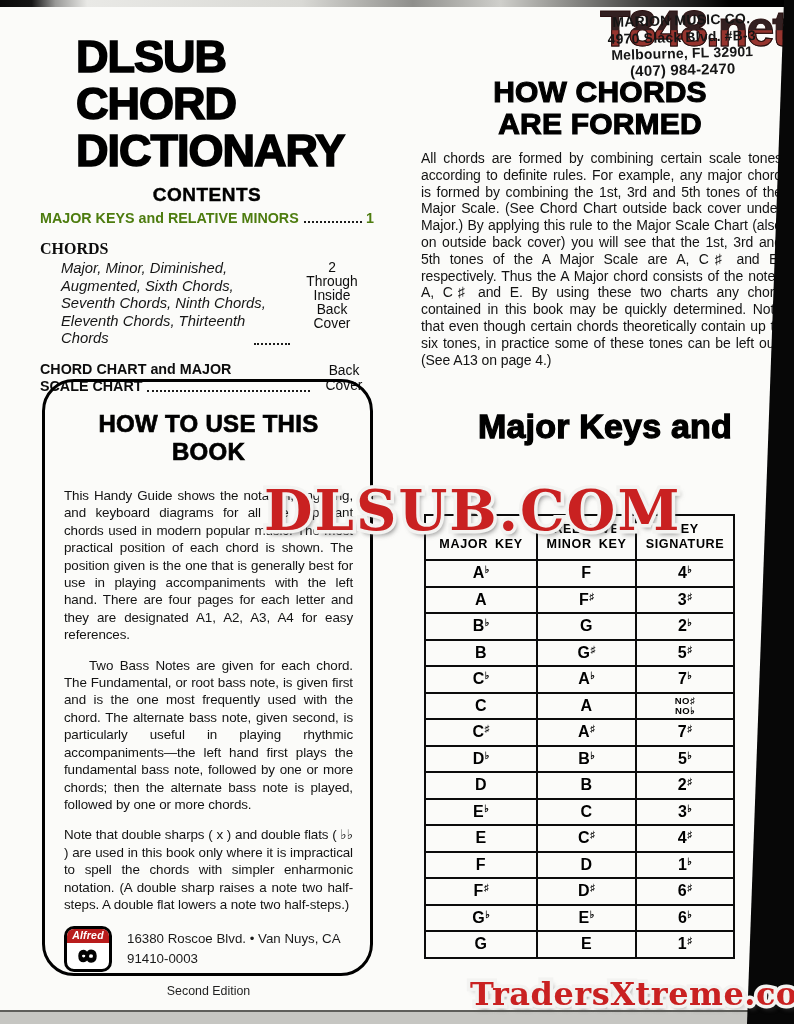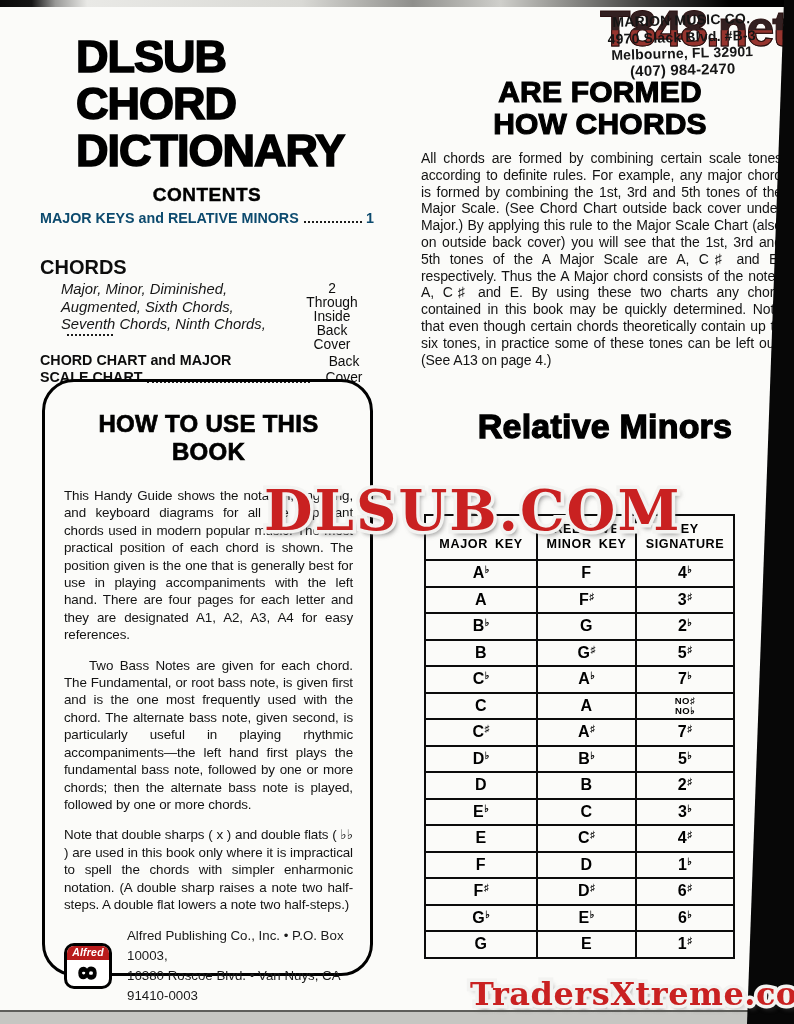--- a/index.html
+++ b/index.html
@@ -18,29 +18,29 @@
   .bottom-strip { position:absolute; left:0; bottom:0; width:100%; height:14px; z-index:4;
     background:#c6c6c2; border-top:2px solid #5e5e5a; }
 
   
   .title { position:absolute; left:76px; top:33px; z-index:1; }
   .title div { font-size:45px; line-height:47px; letter-spacing:-1px; -webkit-text-stroke:1.6px #000; font-weight:bold; color:#000; }
   .contents-heading { position:absolute; left:76px; top:184px; width:262px; text-align:center;
     font-size:19px; font-weight:bold; letter-spacing:0.5px; color:#000; -webkit-text-stroke:0.4px #000; }
 
   .toc { position:absolute; left:40px; top:210px; width:334px; z-index:1; }
-  .toc-row1 { display:flex; align-items:center; font-weight:bold; font-size:14.3px; color:#0c4a6e; }
+  .toc-row1 { display:flex; align-items:center; font-weight:bold; font-size:14.3px; color:#4d7c0f; }
   .lead { flex:1 1 auto; border-bottom:2.4px dotted #1c1c1c; margin:0 4px 3px 5px; align-self:flex-end; }
   .lead-short { display:inline-block; width:46px; border-bottom:2.4px dotted #1c1c1c; margin:0 0 3px 6px; align-self:flex-end; }
-  .toc-chords-heading { font-weight:bold; font-size:20px; margin-top:30px; color:#0d0d0d; }
+  .toc-chords-heading { font-weight:bold; font-size:16px; margin-top:14px; color:#0d0d0d;font-family:Liberation Serif, serif; }
   .toc-chords { display:flex; margin-top:2px;justify-content:space-between; }
   .toc-italic { width:250px; padding-left:21px; font-style:italic; font-size:14.8px; line-height:17.6px; color:#161616; }
   .toc-italic .flexline { display:flex; }
   .toc-pages { width:84px; text-align:center; font-size:13.8px; line-height:14.1px; color:#0d0d0d; padding-top:1px; }
-  .toc-item3 { display:flex; }
+  .toc-item3 { display:flex; margin-top:13px; }
   .toc-item3-left { width:274px; font-weight:bold; font-size:14.3px; line-height:17px; color:#0d0d0d; }
   .toc-item3-left .flexline { display:flex; }
   .toc-pages2 { width:60px; text-align:center; font-size:13.8px; line-height:15.5px; color:#0d0d0d; padding-top:2px; }
 
   
   .box { position:absolute; left:42px; top:379px; width:331px; height:597px; z-index:1;
     border:3px solid #000; border-radius:32px; padding:20px 17px 0 19px; background:transparent; }
   .box h2 { text-align:center; font-size:24px; letter-spacing:0.3px; margin:8px 0 21px;
     font-weight:bold; color:#000; -webkit-text-stroke:0.7px #000; }
   .box p { font-size:13.4px; line-height:17.4px; text-align:justify; color:#131313; margin-bottom:13px; letter-spacing:-0.1px; }
@@ -123,20 +123,21 @@
       <span class="lead"></span>
       <span>1</span>
     </div>
     <div class="toc-chords-heading">CHORDS</div>
     <div class="toc-chords">
       <div class="toc-italic">
         <div>Major, Minor, Diminished,</div>
         <div>Augmented, Sixth Chords,</div>
         <div>Seventh Chords, Ninth Chords,</div>
         <div class="flexline">
+          <span>Eleventh Chords, Thirteenth Chords</span>
           <span class="lead-short"></span>
         </div>
       </div>
       <div class="toc-pages">
           <div>2</div>
           <div>Through</div>
           <div>Inside</div>
           <div>Back</div>
           <div>Cover</div>
         </div>
@@ -160,38 +161,37 @@
     <h2>HOW TO USE THIS BOOK</h2>
     <p>This Handy Guide shows the notation, fingering, and keyboard diagrams for all the important chords used in modern popular music. The most practical position of each chord is shown. The position given is the one that is generally best for use in playing accompaniments with the left hand. There are four pages for each letter and they are designated A1, A2, A3, A4 for easy references.</p>
     <p class="indent">Two Bass Notes are given for each chord. The Fundamental, or root bass note, is given first and is the one most frequently used with the chord. The alternate bass note, given second, is particularly useful in playing rhythmic accompaniments—the left hand first plays the fundamental bass note, followed by one or more chords; then the alternate bass note is played, followed by one or more chords.</p>
     <p>Note that double sharps ( x ) and double flats ( ♭♭ ) are used in this book only where it is impractical to spell the chords with simpler enharmonic notation. (A double sharp raises a note two half-steps. A double flat lowers a note two half-steps.)</p>
     <div class="publisher">
       <div class="alfred-logo">
         <div class="bar">Alfred</div>
         <div class="glyph">8</div>
       </div>
       <div class="publisher-text">
-        <div>Alfred Publishing Co., Inc. • P.O. Box 10003,</div>
         <div>16380 Roscoe Blvd. • Van Nuys, CA 91410-0003</div>
       </div>
     </div>
     <div class="colophon">
       <div class="ed">Second Edition</div>
 
     </div>
   </div>
 
   <div class="hcf-heading">
+    <div>HOW CHORDS</div>
     <div>ARE FORMED</div>
-    <div>HOW CHORDS</div>
   </div>
   <div class="hcf-body">All chords are formed by combining certain scale tones according to definite rules. For example, any major chord is formed by combining the 1st, 3rd and 5th tones of the Major Scale. (See Chord Chart outside back cover under Major.) By applying this rule to the Major Scale Chart (also on outside back cover) you will see that the 1st, 3rd and 5th tones of the A Major Scale are A, C♯ and E, respectively. Thus the A Major chord consists of the notes A, C♯ and E. By using these two charts any chord contained in this book may be quickly determined. Note that even though certain chords theoretically contain up to six tones, in practice some of these tones can be left out. (See A13 on page 4.)</div>
 
   <div class="mk-heading">
-    <div>Relative Minors</div>
+    <div>Major Keys  and</div>
   </div>
 
   <table class="keys">
     <colgroup>
         <col class="c1">
         <col class="c2">
         <col class="c3">
       </colgroup>
     <thead>
       <tr>

